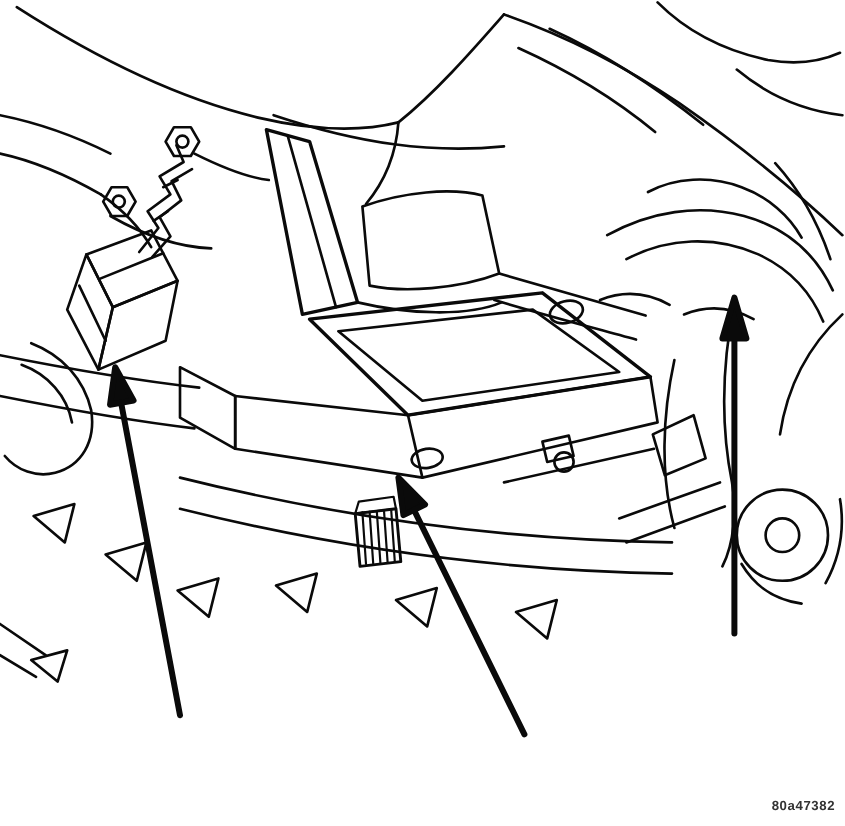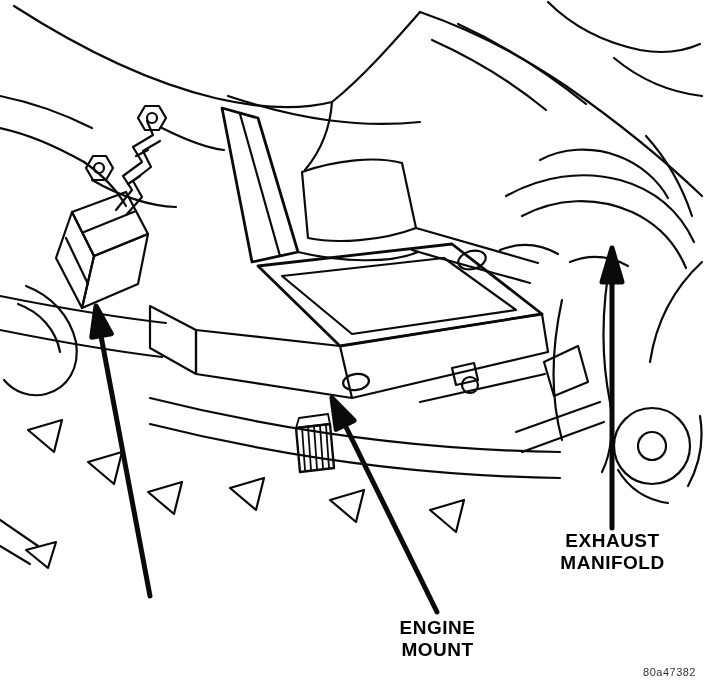--- a/index.html
+++ b/index.html
@@ -6,21 +6,21 @@
   .stage{
     position:relative;width:704px;height:688px;background:#ffffff;
     font-family:"Liberation Sans",sans-serif;overflow:hidden;
   }
   .stage svg{position:absolute;left:0;top:0;}
   .callout{
     position:absolute;color:#000;font-weight:bold;font-size:19px;line-height:22px;
     text-align:center;white-space:pre-line;letter-spacing:.5px;
   }
   .figcode{
-    position:absolute;right:8px;top:666px;font-size:11px;font-weight:normal;
+    position:absolute;right:8px;top:666px;font-size:11px;font-weight:bold;
     color:#333;letter-spacing:.5px;
   }
 </style>
 </head>
 <body>
 
 <div class="stage">
 
   <svg width="704" height="688" viewBox="0 0 704 688" fill="none" stroke="#0a0a0a" stroke-width="2.2" stroke-linecap="round" stroke-linejoin="round">
 
@@ -142,20 +142,16 @@
         <polygon points="332,398 354.2,420.5 336.2,429.3" fill="#0a0a0a"></polygon>
       </g>
       <g>
         <line x1="612" y1="528" x2="612" y2="282"></line>
         <polygon points="612,248 622,282 602,282" fill="#0a0a0a"></polygon>
       </g>
     </g>
   </svg>
 
 
-  <div class="callout" style="left:375px;top:617px;width:125px;">ENGINE
-MOUNT</div>
 
-  <div class="callout" style="left:535px;top:530px;width:155px;">EXHAUST
-MANIFOLD</div>
 
   <div class="figcode">80a47382</div>
 </div>
 
 </body></html>

